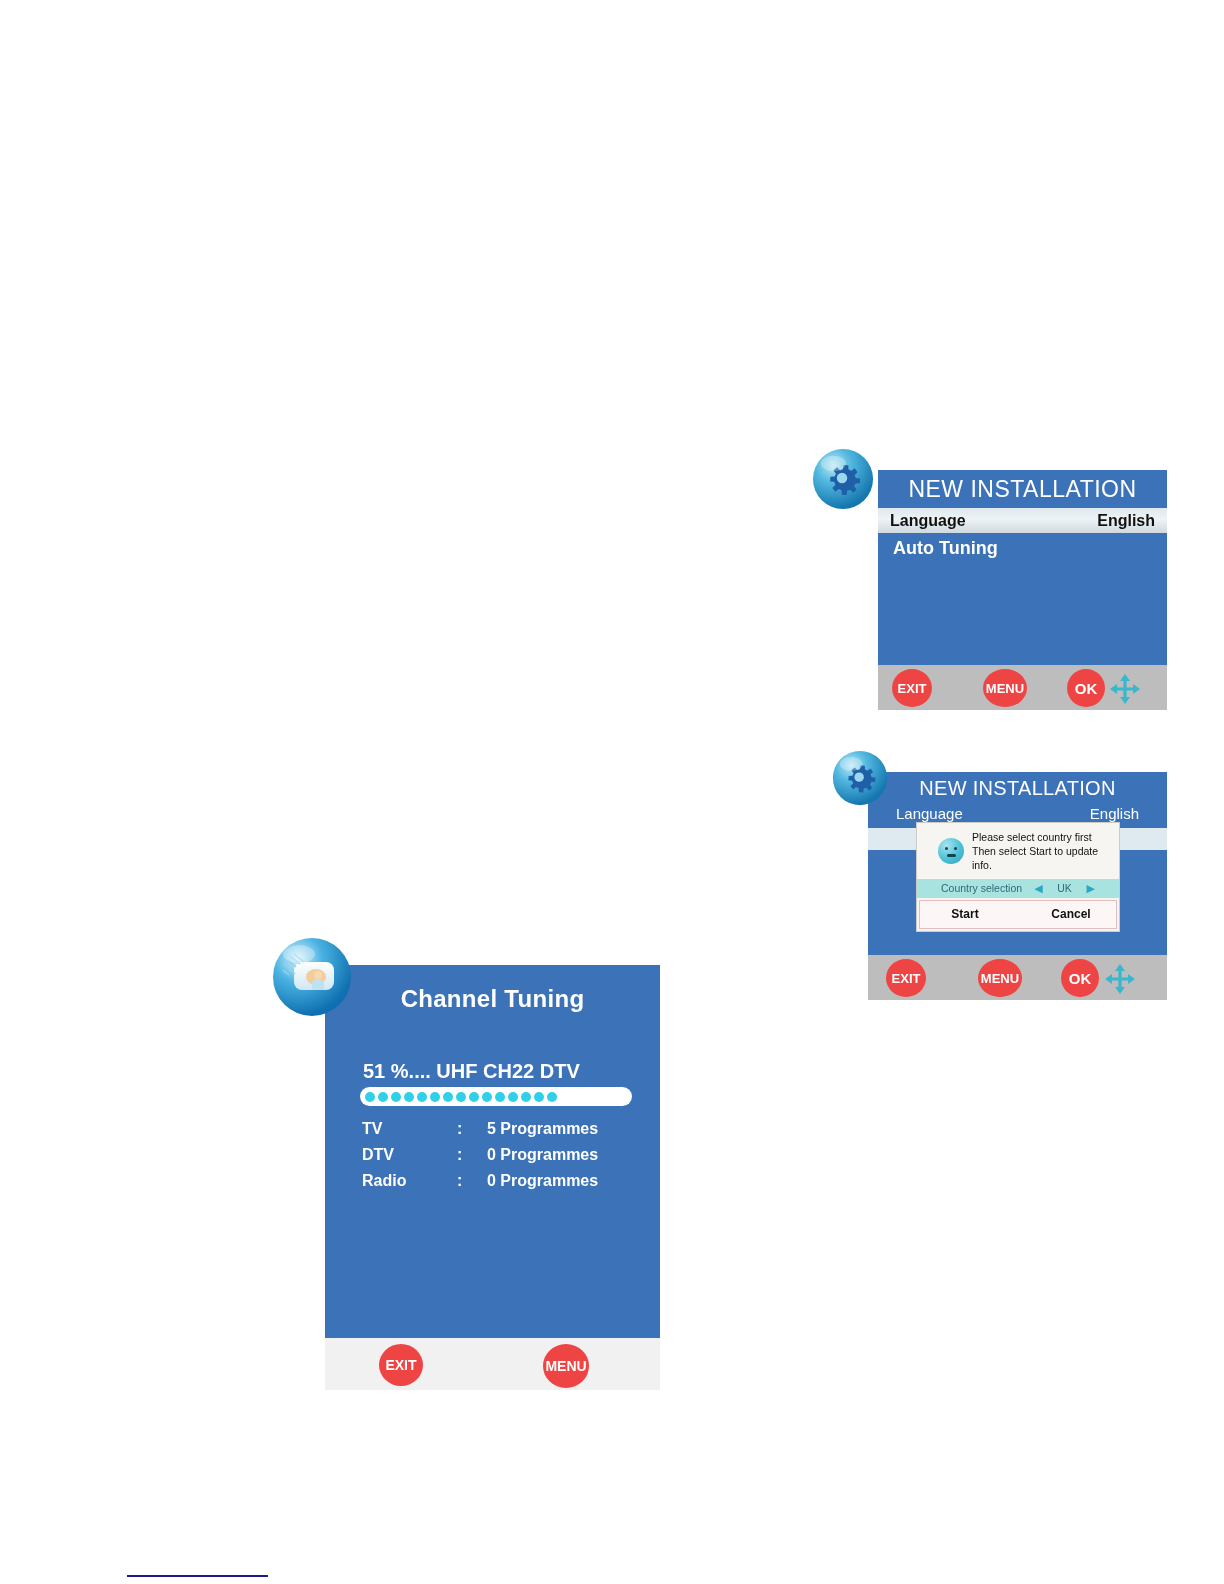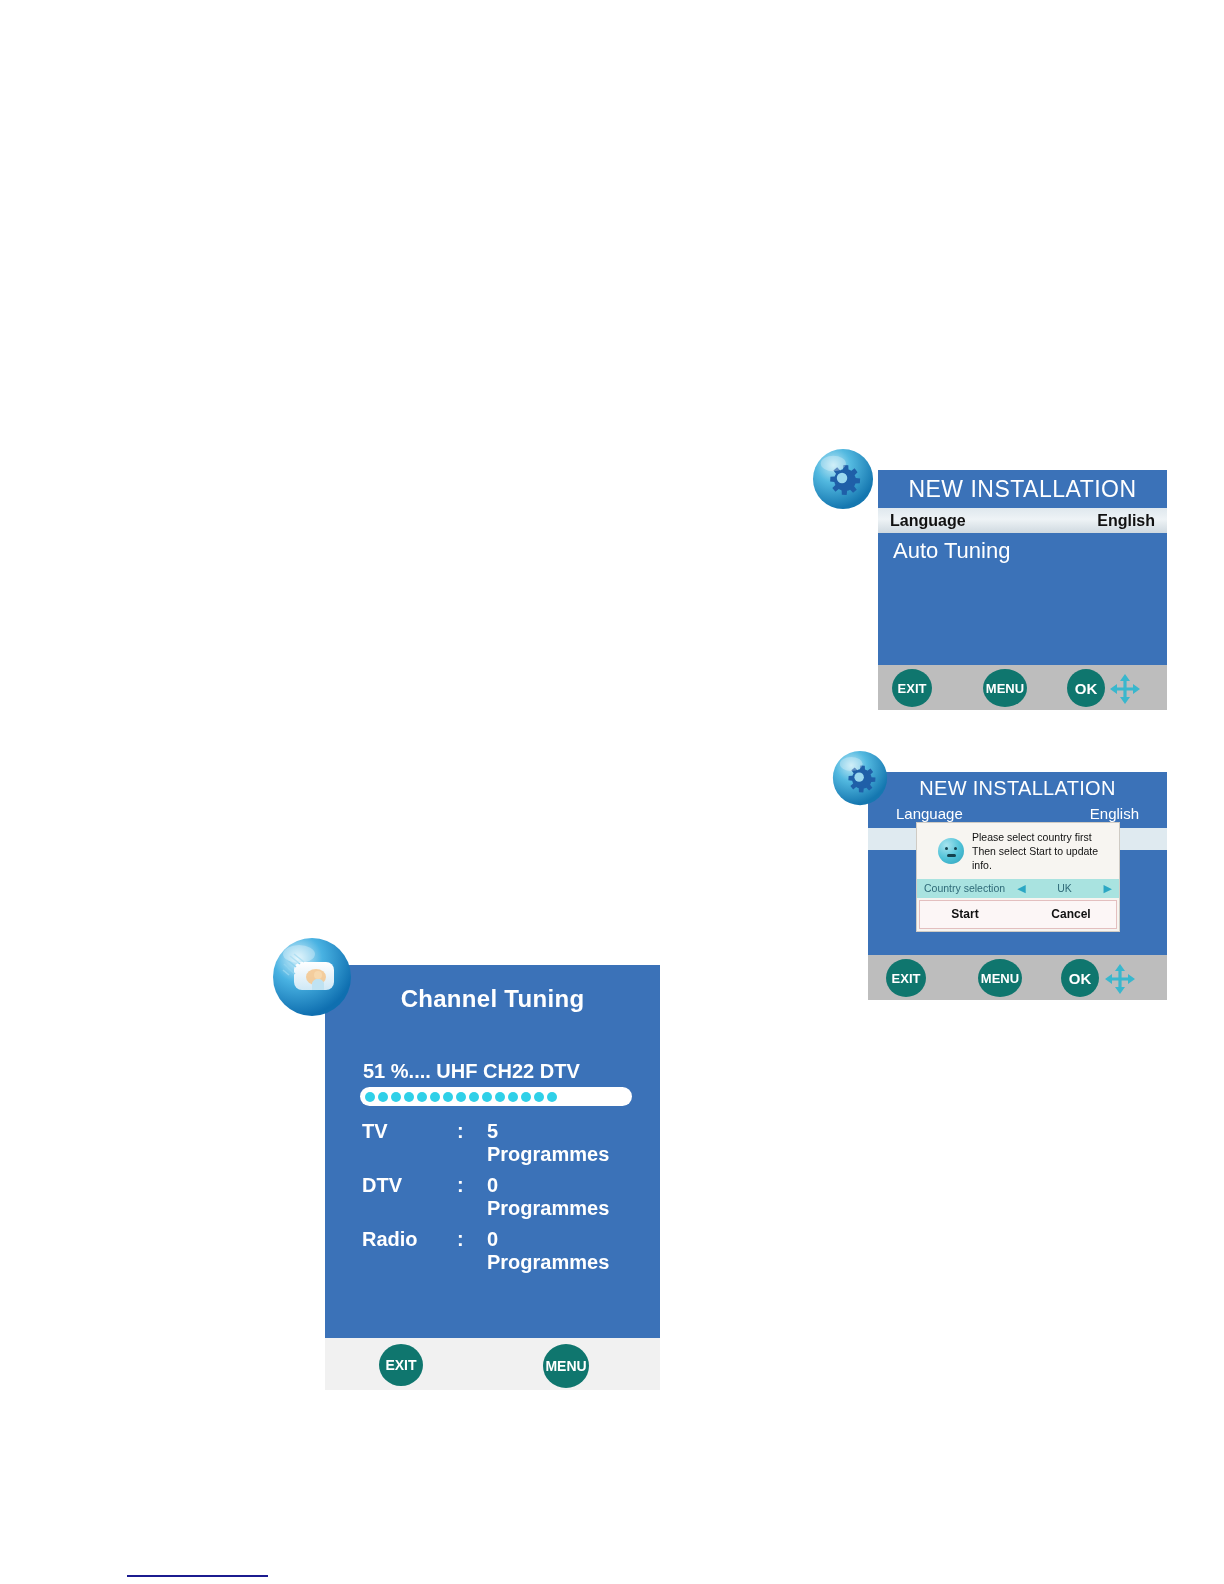--- a/index.html
+++ b/index.html
@@ -58,37 +58,37 @@
     background: linear-gradient(to bottom, #dfe8ee 0%, #eef3f6 45%, #cfd9e0 100%);
     display: flex; align-items: center; justify-content: space-between;
     padding: 0 12px;
     color: #111;
     font-size: 16px;
     font-weight: bold;
   }
   #panel1 .autotune {
     position: absolute; left: 15px; top: 68px;
     color: #ffffff;
-    font-size: 22px;
-    font-weight: 400;
+    font-size: 18px;
+    font-weight: 700;
   }
 
   
   .ctlbar-grey {
     position: absolute; left: 0; right: 0; bottom: 0; height: 45px;
     background: #bdbdbd;
   }
   .ctlbar-light {
     position: absolute; left: 0; right: 0; bottom: 0; height: 52px;
     background: #f1f1f1;
   }
   .keybtn {
     position: absolute;
     border-radius: 50%;
-    background: #0f766e;
+    background: #ef4444;
     color: #ffffff;
     display: flex; align-items: center; justify-content: center;
     font-weight: bold;
     line-height: 1;
     text-align: center;
   }
   .arrows {
     position: absolute;
     color: #39b7cd;
   }
@@ -146,21 +146,21 @@
   .dialog .face .mouth {
     position: absolute; left: 9px; top: 16px; width: 9px; height: 3px;
     border-radius: 2px; background: #14424f;
   }
   .dialog .msgtext {
     font-size: 10.5px; color: #111; line-height: 1.35;
   }
   .dialog .selrow {
     display: flex; align-items: center;
     background: #a9e3e0;
-    padding: 3px 7px;
+    padding: 3px 24px;
     font-size: 10.5px;
     color: #2f6a78;
   }
   .dialog .selrow .sel-label { flex: 0 0 auto; }
   .dialog .selrow .arrow-l { margin-left: 12px; color: #2ba7c4; font-size: 11px; }
   .dialog .selrow .sel-value { flex: 1; text-align: center; color: #2f6a78; }
   .dialog .selrow .arrow-r { color: #2ba7c4; font-size: 11px; }
   .dialog .btnrow {
     display: flex;
     background: #fcf6f6;
@@ -197,21 +197,21 @@
   }
   #panel3 .progress .dot {
     width: 10px; height: 10px; border-radius: 50%;
     background: #2fd0e8; flex: 0 0 10px;
   }
   #panel3 .counts {
     position: absolute; left: 37px; top: 155px; width: 260px;
   }
   #panel3 .counts .row {
     display: flex; align-items: baseline;
-    color: #ffffff; font-size: 20px; font-weight: bold;
+    color: #ffffff; font-size: 16px; font-weight: bold;
     margin-bottom: 8px;
   }
   #panel3 .counts .row .k { width: 95px; }
   #panel3 .counts .row .c { width: 30px; }
   #panel3 .counts .row .v { flex: 1; }
   #panel3 .hints {
     position: absolute; left: 37px; top: 292px;
     color: #ffffff; font-size: 17px; font-weight: bold; line-height: 1.45;
   }
 

